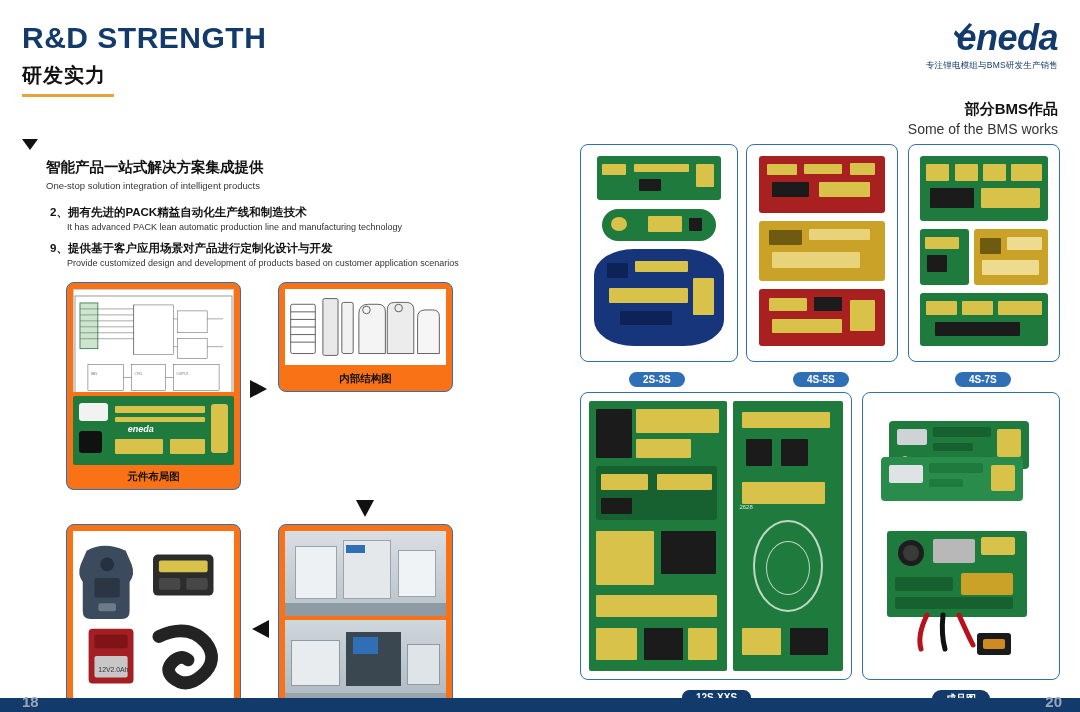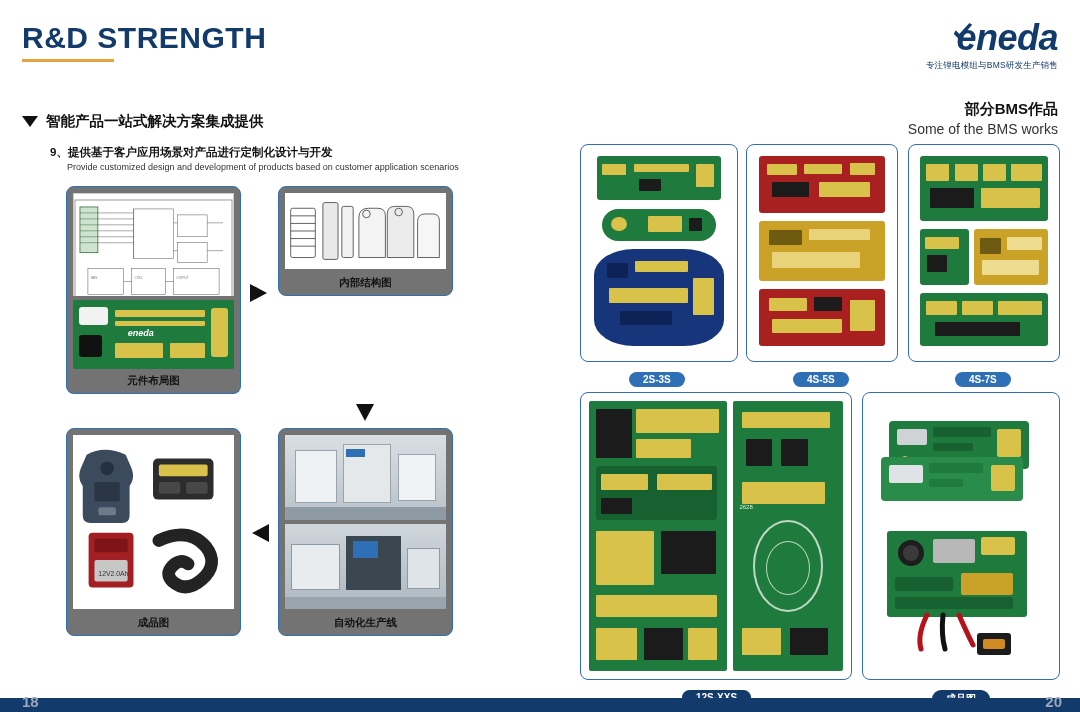--- a/index.html
+++ b/index.html
@@ -40,33 +40,33 @@
 
   
   .left-col { position: absolute; left: 22px; top: 112px; width: 530px; }
 
   .section-head { display: flex; align-items: center; gap: 8px; }
   .tri-down {
     width: 0; height: 0;
     border-left: 8px solid transparent; border-right: 8px solid transparent;
     border-top: 11px solid #111;
   }
-  .section-title-cn { font-size: 14.5px; font-weight: bold; color: #111; }
+  .section-title-cn { font-size: 14.5px; font-weight: bold; color: #111; margin-top: 46px; }
   .section-title-en { font-size: 9.5px; color: #333; margin-top: 3px; margin-left: 24px; }
 
   .bullets { margin-top: 14px; margin-left: 28px; }
   .bullet { margin-bottom: 9px; }
   .bullet-cn { font-size: 11.5px; font-weight: bold; color: #111; }
   .bullet-en { font-size: 9px; color: #333; margin-top: 2px; margin-left: 17px; }
 
   
   .flow { position: relative; margin-top: 14px; margin-left: 44px; width: 420px; height: 450px; }
   .fbox {
     position: absolute; border: 1px solid #2f6fb5; border-radius: 8px;
-    background: #737373; overflow: hidden; padding-left: 44px;
+    background: #f97316; overflow: hidden; padding-left: 44px;
   }
   .fbox .inner { position: absolute; left: 6px; right: 6px; top: 6px; bottom: 26px; }
   .fcap {
     position: absolute; left: 0; right: 0; bottom: 5px; text-align: center;
     font-size: 10.5px; color: #111; font-weight: bold;
   }
   .arrow-r {
     position: absolute; width: 0; height: 0;
     border-top: 9px solid transparent; border-bottom: 9px solid transparent;
     border-left: 17px solid #111;
@@ -116,41 +116,47 @@
   .pad { position: absolute; background: #d8c24a; border-radius: 1px; }
   .ic { position: absolute; background: #1b1b1b; border-radius: 1px; }
 </style>
 </head>
 <body>
 
 <div class="page">
 
   <div class="title-block">
     <div class="title-main">R&amp;D STRENGTH</div>
+    <div class="title-sub">研发实力</div>
     <div class="title-underline"></div>
   </div>
 
   <div class="logo-block">
     <div class="logo-word">
       <svg class="logo-check" viewBox="0 0 24 24">
         <path d="M2 13 L8 19 L22 3 L19 1 L8 13 L4 9 Z" fill="#123a6b"></path>
       </svg>
       <span>eneda</span>
     </div>
     <div class="logo-tag">专注锂电模组与BMS研发生产销售</div>
   </div>
 
   <div class="left-col">
 
     <div class="section-head">
       <div class="tri-down"></div>
       <div class="section-title-cn">智能产品一站式解决方案集成提供</div>
     </div>
+    <div class="section-title-en">One-stop solution integration of intelligent products</div>
 
     <div class="bullets">
+      <div class="bullet">
+        <div class="bullet-cn">2、拥有先进的PACK精益自动化生产线和制造技术</div>
+        <div class="bullet-en">It has advanced PACK lean automatic production line and manufacturing technology</div>
+      </div>
       <div class="bullet">
         <div class="bullet-cn">9、提供基于客户应用场景对产品进行定制化设计与开发</div>
         <div class="bullet-en">Provide customized design and development of products based on customer application scenarios</div>
       </div>
     </div>
 
     <div class="flow">
 
       <div class="fbox" style="left:0; top:0; width:175px; height:205px;">
         <div class="inner" style="background:#fff; border:1px solid #ccc;">

